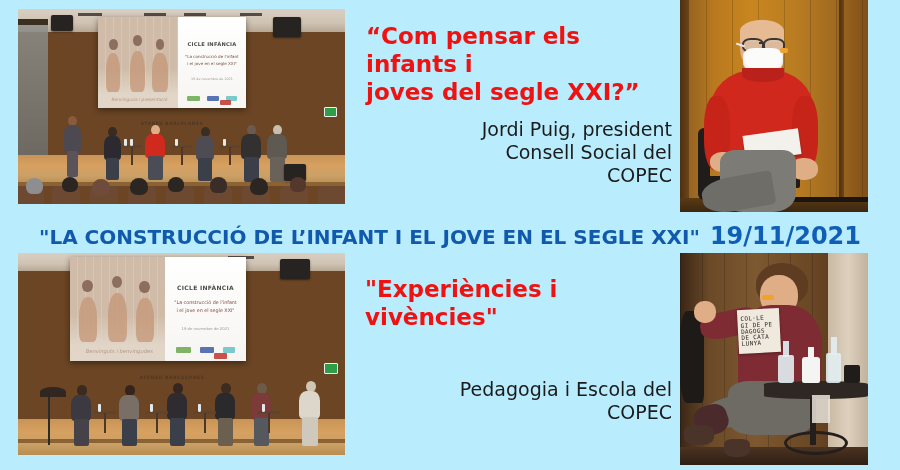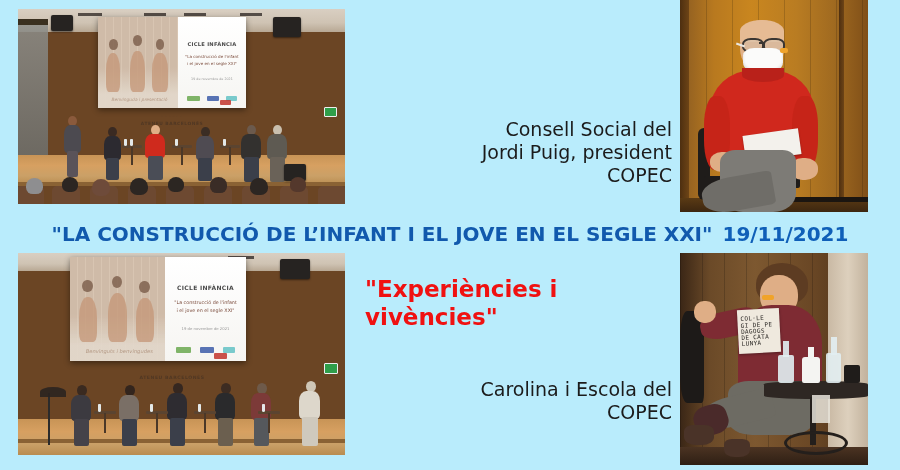--- a/index.html
+++ b/index.html
@@ -237,21 +237,21 @@
   }
   .banner {
     position: absolute; left: 0; right: 0;
     display: flex; justify-content: center; align-items: baseline;
     gap: 10px;
   }
   .banner-main {
     color: #1159ad; font-weight: bold; font-size: 20px; white-space: nowrap;
   }
   .banner-date {
-    color: #0f5fb8; font-weight: bold; font-size: 20px; white-space: nowrap;
+    color: #0f5fb8; font-weight: bold; font-size: 24px; white-space: nowrap;
   }
 </style>
 </head>
 <body>
 
 <div class="stage">
 
   <div class="photo" style="left:18px; top:9px; width:327px; height:195px;">
     <div class="aud-wall"></div>
     <div class="aud-wall-top"></div>
@@ -535,29 +535,33 @@
     <div class="gel-bottle" style="left:122px; top:104px; width:18px; height:26px;"></div>
     <div class="bottle-neck" style="left:128px; top:94px; width:6px; height:12px; background:#f4f4f2;"></div>
     <div class="glass-bottle" style="left:146px; top:100px; width:15px; height:30px;"></div>
     <div class="bottle-neck" style="left:151px; top:84px; width:6px; height:18px;"></div>
     <div style="position:absolute;left:164px;top:112px;width:16px;height:18px;
                 background:#1f1c1a;border-radius:2px;"></div>
     <div style="position:absolute;left:132px;top:142px;width:18px;height:28px;
                 background:#e8e4da;opacity:.85;"></div>
   </div>
 
+  <div class="txt headline" style="left:366px; top:22px; width:300px;">
+    <div>“Com pensar els infants i</div>
+    <div>joves del segle XXI?”</div>
+  </div>
 
   <div class="txt caption" style="left:370px; top:118px; width:302px;">
+    <div>Jordi Puig, president</div>
     <div>Consell Social del</div>
-    <div>Jordi Puig, president</div>
     <div>COPEC</div>
   </div>
 
   <div class="txt headline" style="left:365px; top:275px; width:300px;">
     <div>"Experiències i vivències"</div>
   </div>
 
   <div class="txt caption" style="left:370px; top:378px; width:302px;">
-    <div>Carolina i Escola del</div>
+    <div>Pedagogia i Escola del</div>
     <div>COPEC</div>
   </div>
 
 </div>
 
 </body></html>

